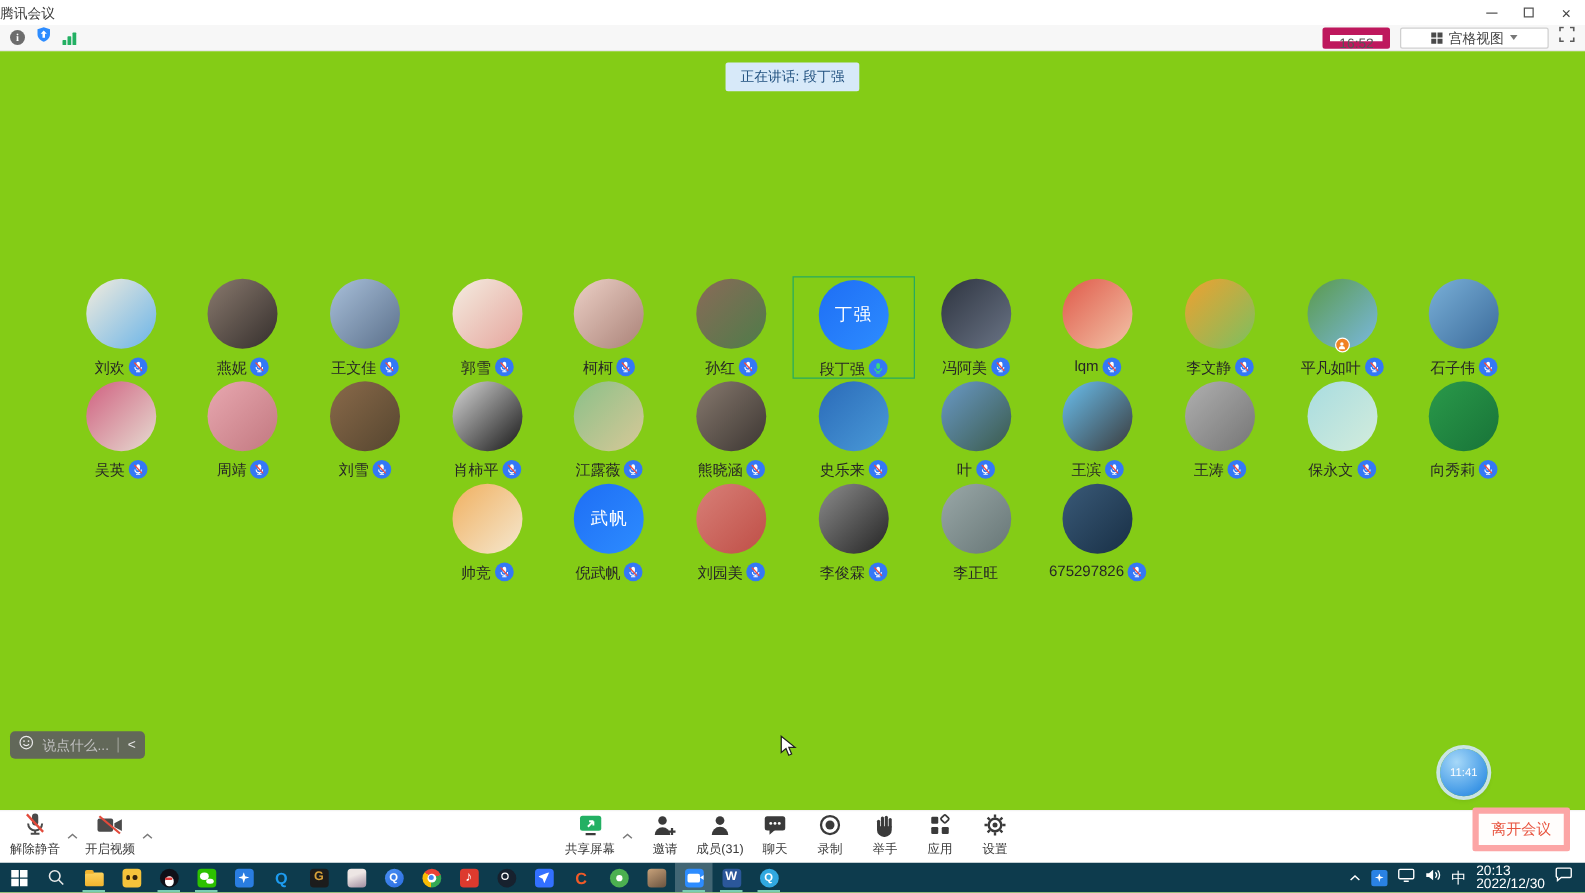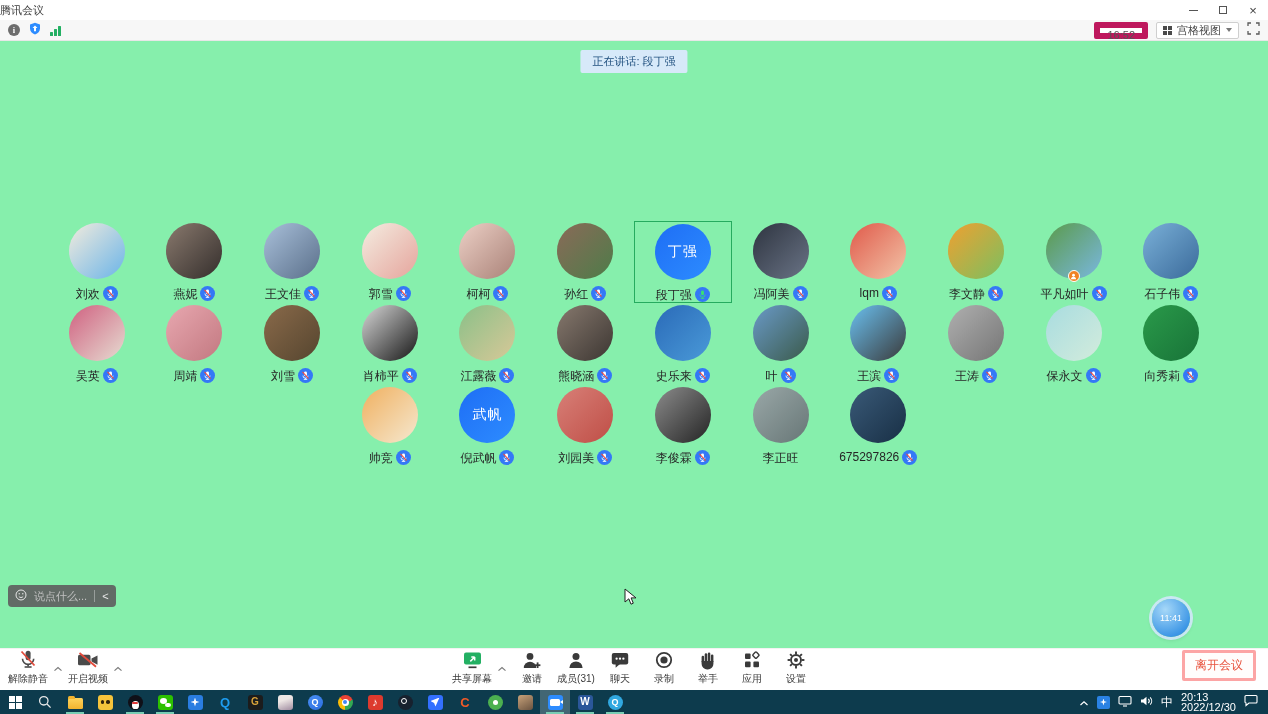--- a/index.html
+++ b/index.html
@@ -16,27 +16,27 @@
   .close-glyph { font-size:13px; line-height:1; color:#444; }
 
   
   .toolbar { height:21px; background:#f7f7f7; border-bottom:1px solid #e7e7e7; display:flex; align-items:center; padding:0 8px; }
   .tb-group-left { display:flex; align-items:center; gap:9px; }
   .info-icon { width:12px; height:12px; border-radius:50%; background:#6d6d6d; color:#fff; font-size:8.5px; font-weight:bold; display:flex; align-items:center; justify-content:center; font-family:"Liberation Serif",serif; }
   .signal-icon { display:flex; align-items:flex-end; gap:1.5px; height:11px; }
   .signal-icon span { width:2.5px; background:#23B063; border-radius:0.5px; display:inline-block; }
   .tb-group-right { margin-left:auto; display:flex; align-items:center; gap:8px; }
   .time-box { border:6px solid #be185d; background:#fff; border-radius:2px; font-size:11px; color:#555; padding:0 7px; height:17px; line-height:15px; }
-  .view-box { border:1px solid #cfcfcf; background:#fff; border-radius:2px; height:17px; display:flex; align-items:center; gap:5px; padding:0 6px; font-size:11px; color:#444; }
+  .view-box { border:1px solid #cfcfcf; background:#fff; border-radius:2px; height:17px; display:flex; align-items:center; gap:5px; padding:0 24px; font-size:11px; color:#444; }
   .grid-glyph { display:grid; grid-template-columns:4px 4px; grid-template-rows:4px 4px; gap:1px; }
   .grid-glyph span { background:#4a4a4a; }
   .dd-caret { width:0; height:0; border-left:3.5px solid transparent; border-right:3.5px solid transparent; border-top:4px solid #777; }
 
   
-  .main { position:relative; height:607px; background:#86efac; }
+  .main { position:relative; height:607px; background:#84cc16; }
   .speak-banner { position:absolute; top:9px; left:50%; transform:translateX(-50%); background:#D7E9F9; color:#1F4F7E; font-size:11px; padding:4px 12px; border-radius:2px; white-space:nowrap; }
 
   .grid { position:absolute; top:180px; left:0; right:0; display:flex; flex-direction:column; }
   .p-row { display:flex; justify-content:center; }
   .cell { flex:0 0 97.7px; height:82px; display:flex; flex-direction:column; align-items:center; padding-top:2px; }
   .cell.active { border:1px solid #26AB5F; }
   .avatar { width:56px; height:56px; border-radius:50%; position:relative; flex:none; }
   .avatar.text-avatar { display:flex; align-items:center; justify-content:center; color:#fff; font-size:14px; letter-spacing:1px; }
   .person-badge { position:absolute; bottom:-3px; left:50%; transform:translateX(-50%); width:12px; height:12px; border-radius:50%; background:#F08224; border:1px solid #fff; display:flex; align-items:center; justify-content:center; }
   .name-row { margin-top:7px; display:flex; align-items:flex-start; gap:3px; font-size:12px; color:#262626; white-space:nowrap; }
@@ -55,21 +55,21 @@
   .cursor { position:absolute; left:624px; top:547px; }
 
   
   .controls { height:42px; background:#fff; border-top:1px solid #f3f3f3; position:relative; }
   .ctrl-left { position:absolute; left:8px; bottom:4px; display:flex; align-items:flex-end; gap:4px; }
   .ctrl-center { position:absolute; left:50%; transform:translateX(-50%); bottom:4px; display:flex; align-items:flex-end; gap:4px; }
   .ctrl-item { display:flex; flex-direction:column; align-items:center; gap:2px; min-width:40px; cursor:default; }
   .ctrl-item .ico { height:21px; display:flex; align-items:center; justify-content:center; }
   .ctrl-item .lbl { font-size:10px; color:#3a3a3a; }
   .ctrl-caret { display:flex; align-items:center; height:34px; padding:0 1px; }
-  .leave-btn { position:absolute; right:12px; bottom:9px; border:3px solid #fca5a5; color:#E8543F; background:#fffdfc; font-size:12px; padding:4px 10px; border-radius:2px; }
+  .leave-btn { position:absolute; right:12px; bottom:9px; border:5px solid #fca5a5; color:#E8543F; background:#fffdfc; font-size:12px; padding:4px 10px; border-radius:2px; }
 
   
   .taskbar { height:24px; background:#0D3B4D; display:flex; align-items:stretch; }
   .tb-apps { display:flex; }
   .tb-app { width:30px; display:flex; align-items:center; justify-content:center; position:relative; }
   .tb-app.running::after { content:''; position:absolute; bottom:0; left:6px; right:6px; height:2px; background:#79CDB4; }
   .tb-app.active { background:rgba(255,255,255,0.22); }
   .tb-sq { width:15px; height:15px; border-radius:3px; display:flex; align-items:center; justify-content:center; position:relative; overflow:hidden; }
   .tb-circle { width:15px; height:15px; border-radius:50%; display:flex; align-items:center; justify-content:center; position:relative; overflow:hidden; }
   .glyph { font-size:10px; font-weight:bold; line-height:1; }

